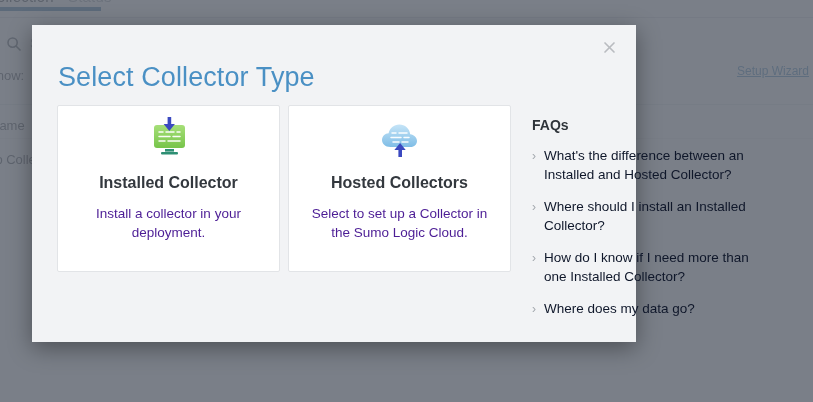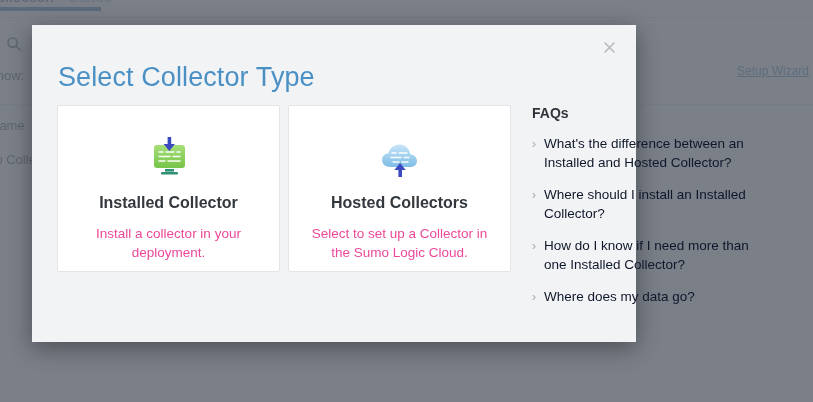--- a/index.html
+++ b/index.html
@@ -191,21 +191,21 @@
   .card {
     width: 223px;
     height: 167px;
     background: #ffffff;
     border: 1px solid #e2e4e7;
     border-radius: 2px;
     cursor: pointer;
     display: flex;
     flex-direction: column;
     align-items: center;
-    padding-top: 32px;
+    padding-top: 12px;
   }
 
   .card-icon {
     width: 52px;
     height: 44px;
     display: flex;
     align-items: center;
     justify-content: center;
   }
   .card-title {
@@ -213,28 +213,28 @@
     font-size: 16px;
     font-weight: bold;
     color: #33383e;
   }
   .card-desc {
     margin-top: 12px;
     width: 180px;
     text-align: center;
     font-size: 13.5px;
     line-height: 19px;
-    color: #ec4899;
+    color: #4c1d95;
   }
 
   
   .faqs {
     position: absolute;
     left: 500px;
-    top: 80px;
+    top: 92px;
     width: 230px;
   }
   .faqs-title {
     font-size: 14px;
     font-weight: bold;
     color: #2f343a;
     margin-bottom: 14px;
   }
   .faq-item {
     display: flex;

